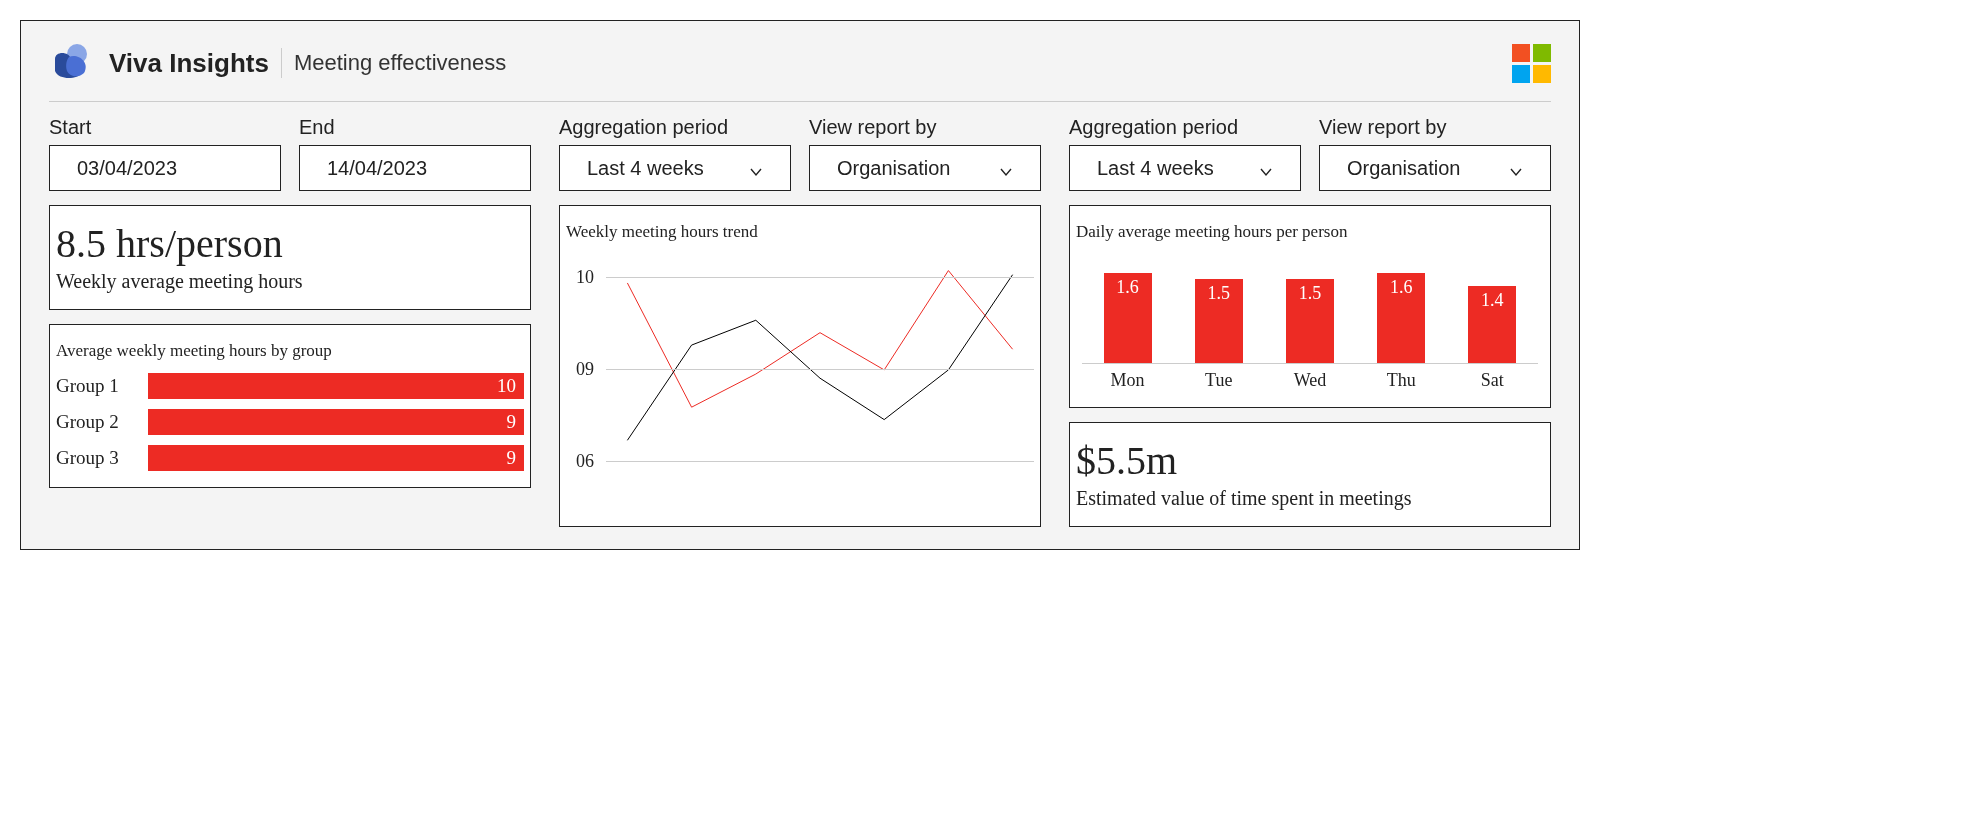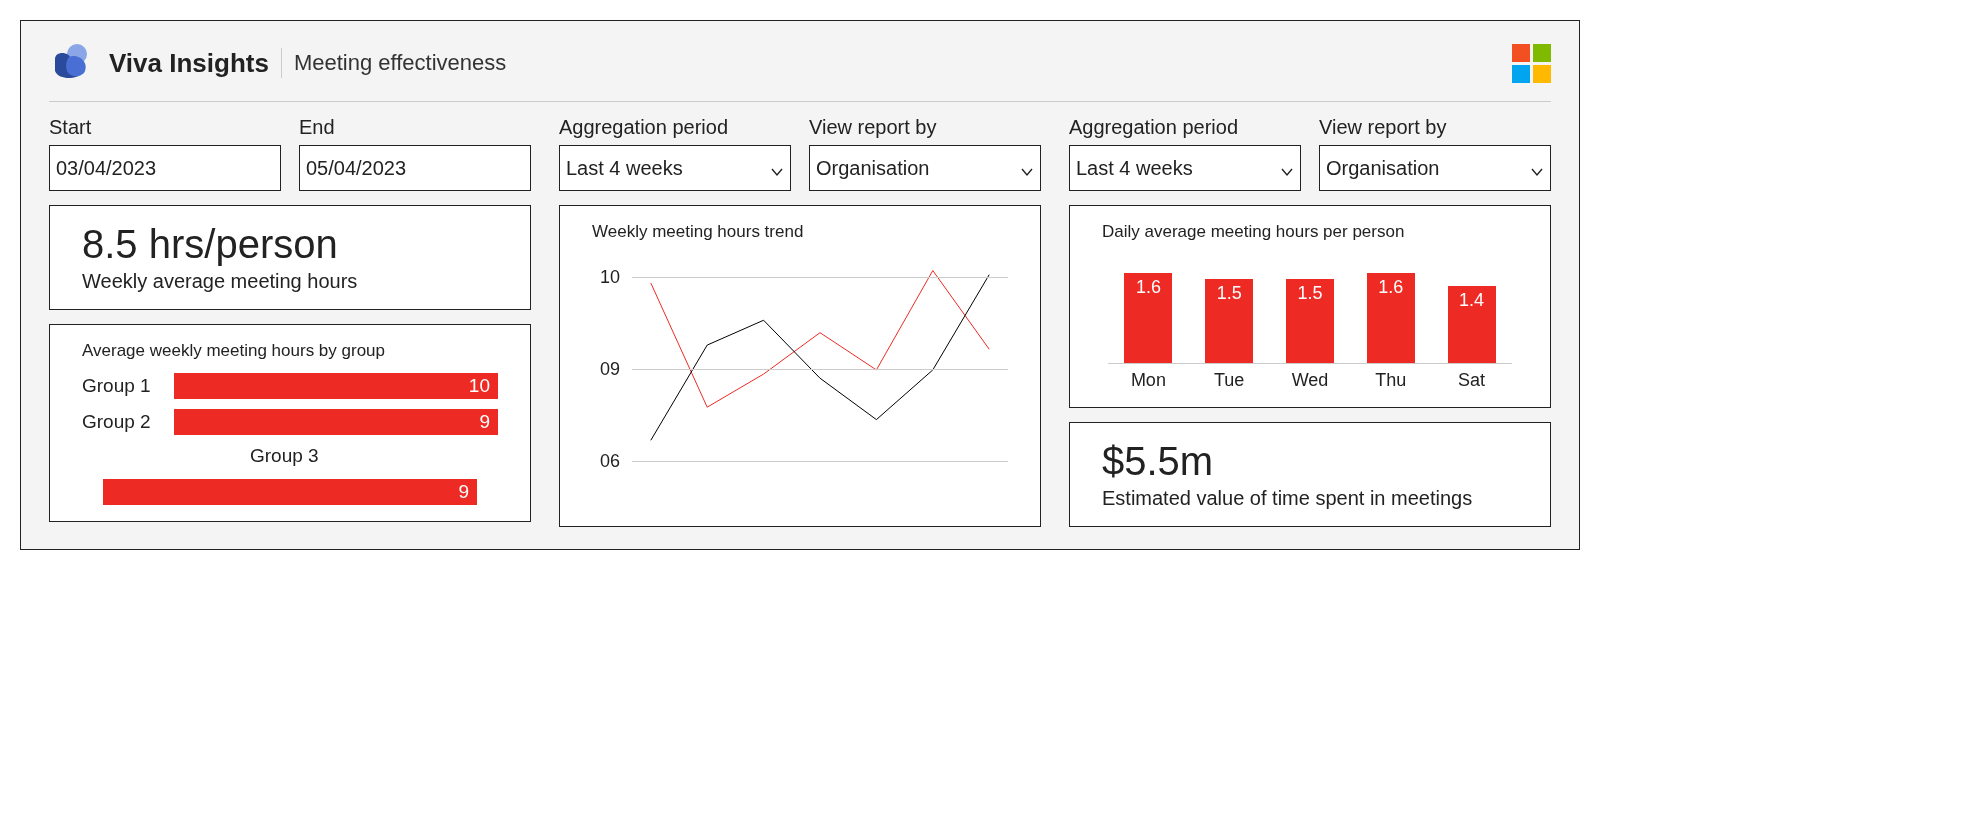--- a/index.html
+++ b/index.html
@@ -33,43 +33,44 @@
   .ms-logo { display: grid; grid-template-columns: 18px 18px; grid-template-rows: 18px 18px; gap: 3px; }
   .ms-logo div { width: 18px; height: 18px; }
   .columns { display: flex; gap: 28px; }
   .col { flex: 1; display: flex; flex-direction: column; }
   .control-row { display: flex; gap: 18px; margin-bottom: 14px; }
   .control { flex: 1; display: flex; flex-direction: column; gap: 6px; }
   .control-label { font-size: 20px; color: #222; }
   .control-box {
     border: 1px solid #222;
     background: #fff;
-    padding: 10px 6px;
+    padding: 10px 27px;
     font-size: 20px;
     display: flex;
     align-items: center;
     justify-content: space-between;
     min-height: 46px;
   }
   .chevron {
     width: 14px; height: 14px;
     display: inline-block;
   }
   .card {
     border: 1px solid #222;
     background: #fff;
-    padding: 16px 32px;
+    padding: 16px 6px;
     margin-bottom: 14px;
+    font-family: Liberation Serif, serif;
   }
   .card:last-child { margin-bottom: 0; }
   .big-stat { font-size: 40px; font-weight: 400; line-height: 1.1; }
   .stat-sub { font-size: 20px; margin-top: 4px; }
   .card-title { font-size: 17px; margin-bottom: 12px; }
   .group-row { display: flex; align-items: center; gap: 12px; margin-bottom: 10px; }
-  .group-row:last-child { margin-bottom: 0; flex-direction: column; }
+  .group-row:last-child { margin-bottom: 0; }
   .group-label { font-size: 19px; width: 80px; flex-shrink: 0; }
   .group-bar { background: #ed2b24; height: 26px; position: relative; }
   .group-bar-val { position: absolute; right: 8px; top: 50%; transform: translateY(-50%); color: #fff; font-size: 19px; font-weight: 500; }
   .line-chart-card { flex: 1; }
   .line-chart { position: relative; height: 230px; margin-top: 8px; }
   .yaxis { position: absolute; left: 0; top: 0; bottom: 0; width: 34px; }
   .ytick { position: absolute; font-size: 18px; right: 6px; transform: translateY(-50%); }
   .plot-area { position: absolute; left: 40px; right: 0; top: 0; bottom: 0; }
   .gridline { position: absolute; left: 0; right: 0; height: 1px; background: #ccc; }
   .bar-chart { display: flex; align-items: flex-end; justify-content: space-around; height: 110px; border-bottom: 1px solid #ccc; margin: 0 6px; }
@@ -114,21 +115,21 @@
       <div class="control-row">
         <div class="control">
           <span class="control-label">Start</span>
           <div class="control-box">
             <span>03/04/2023</span>
           </div>
         </div>
         <div class="control">
           <span class="control-label">End</span>
           <div class="control-box">
-            <span>05/04/2023</span>
+            <span>14/04/2023</span>
           </div>
         </div>
       </div>
 
       <div class="card">
         <div class="big-stat">8.5 hrs/person</div>
         <div class="stat-sub">Weekly average meeting hours</div>
       </div>
 
       <div class="card">

